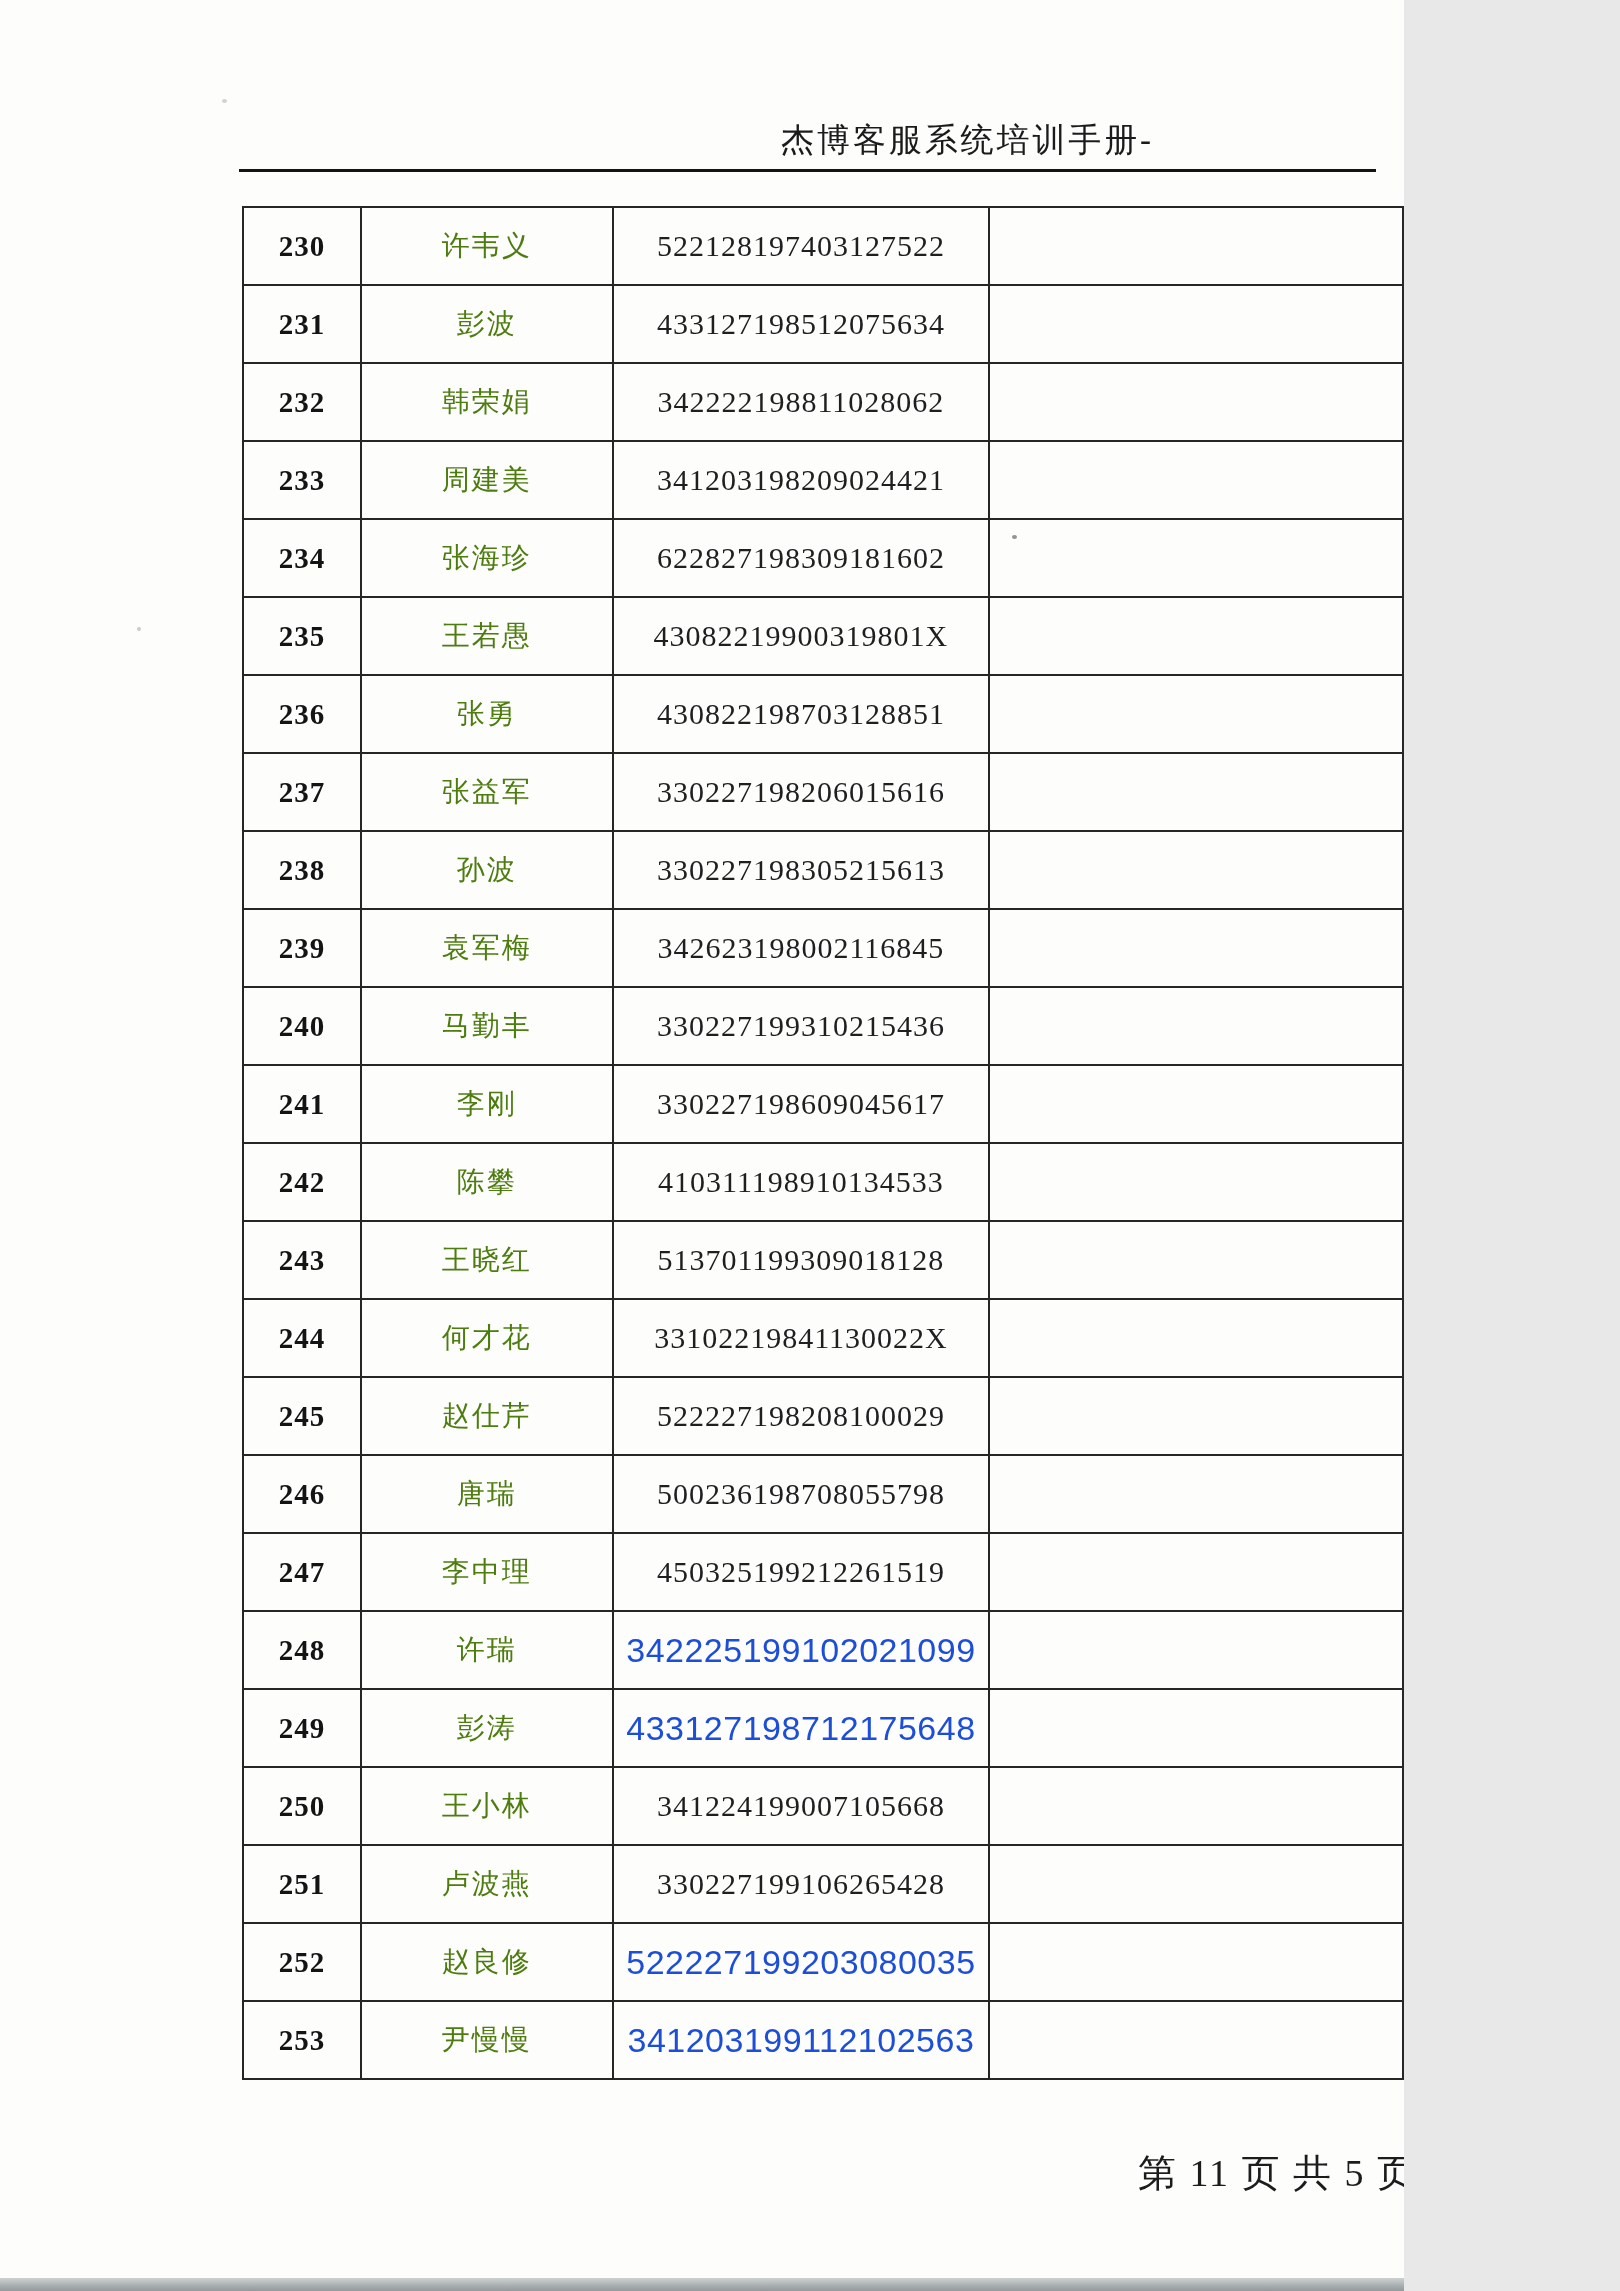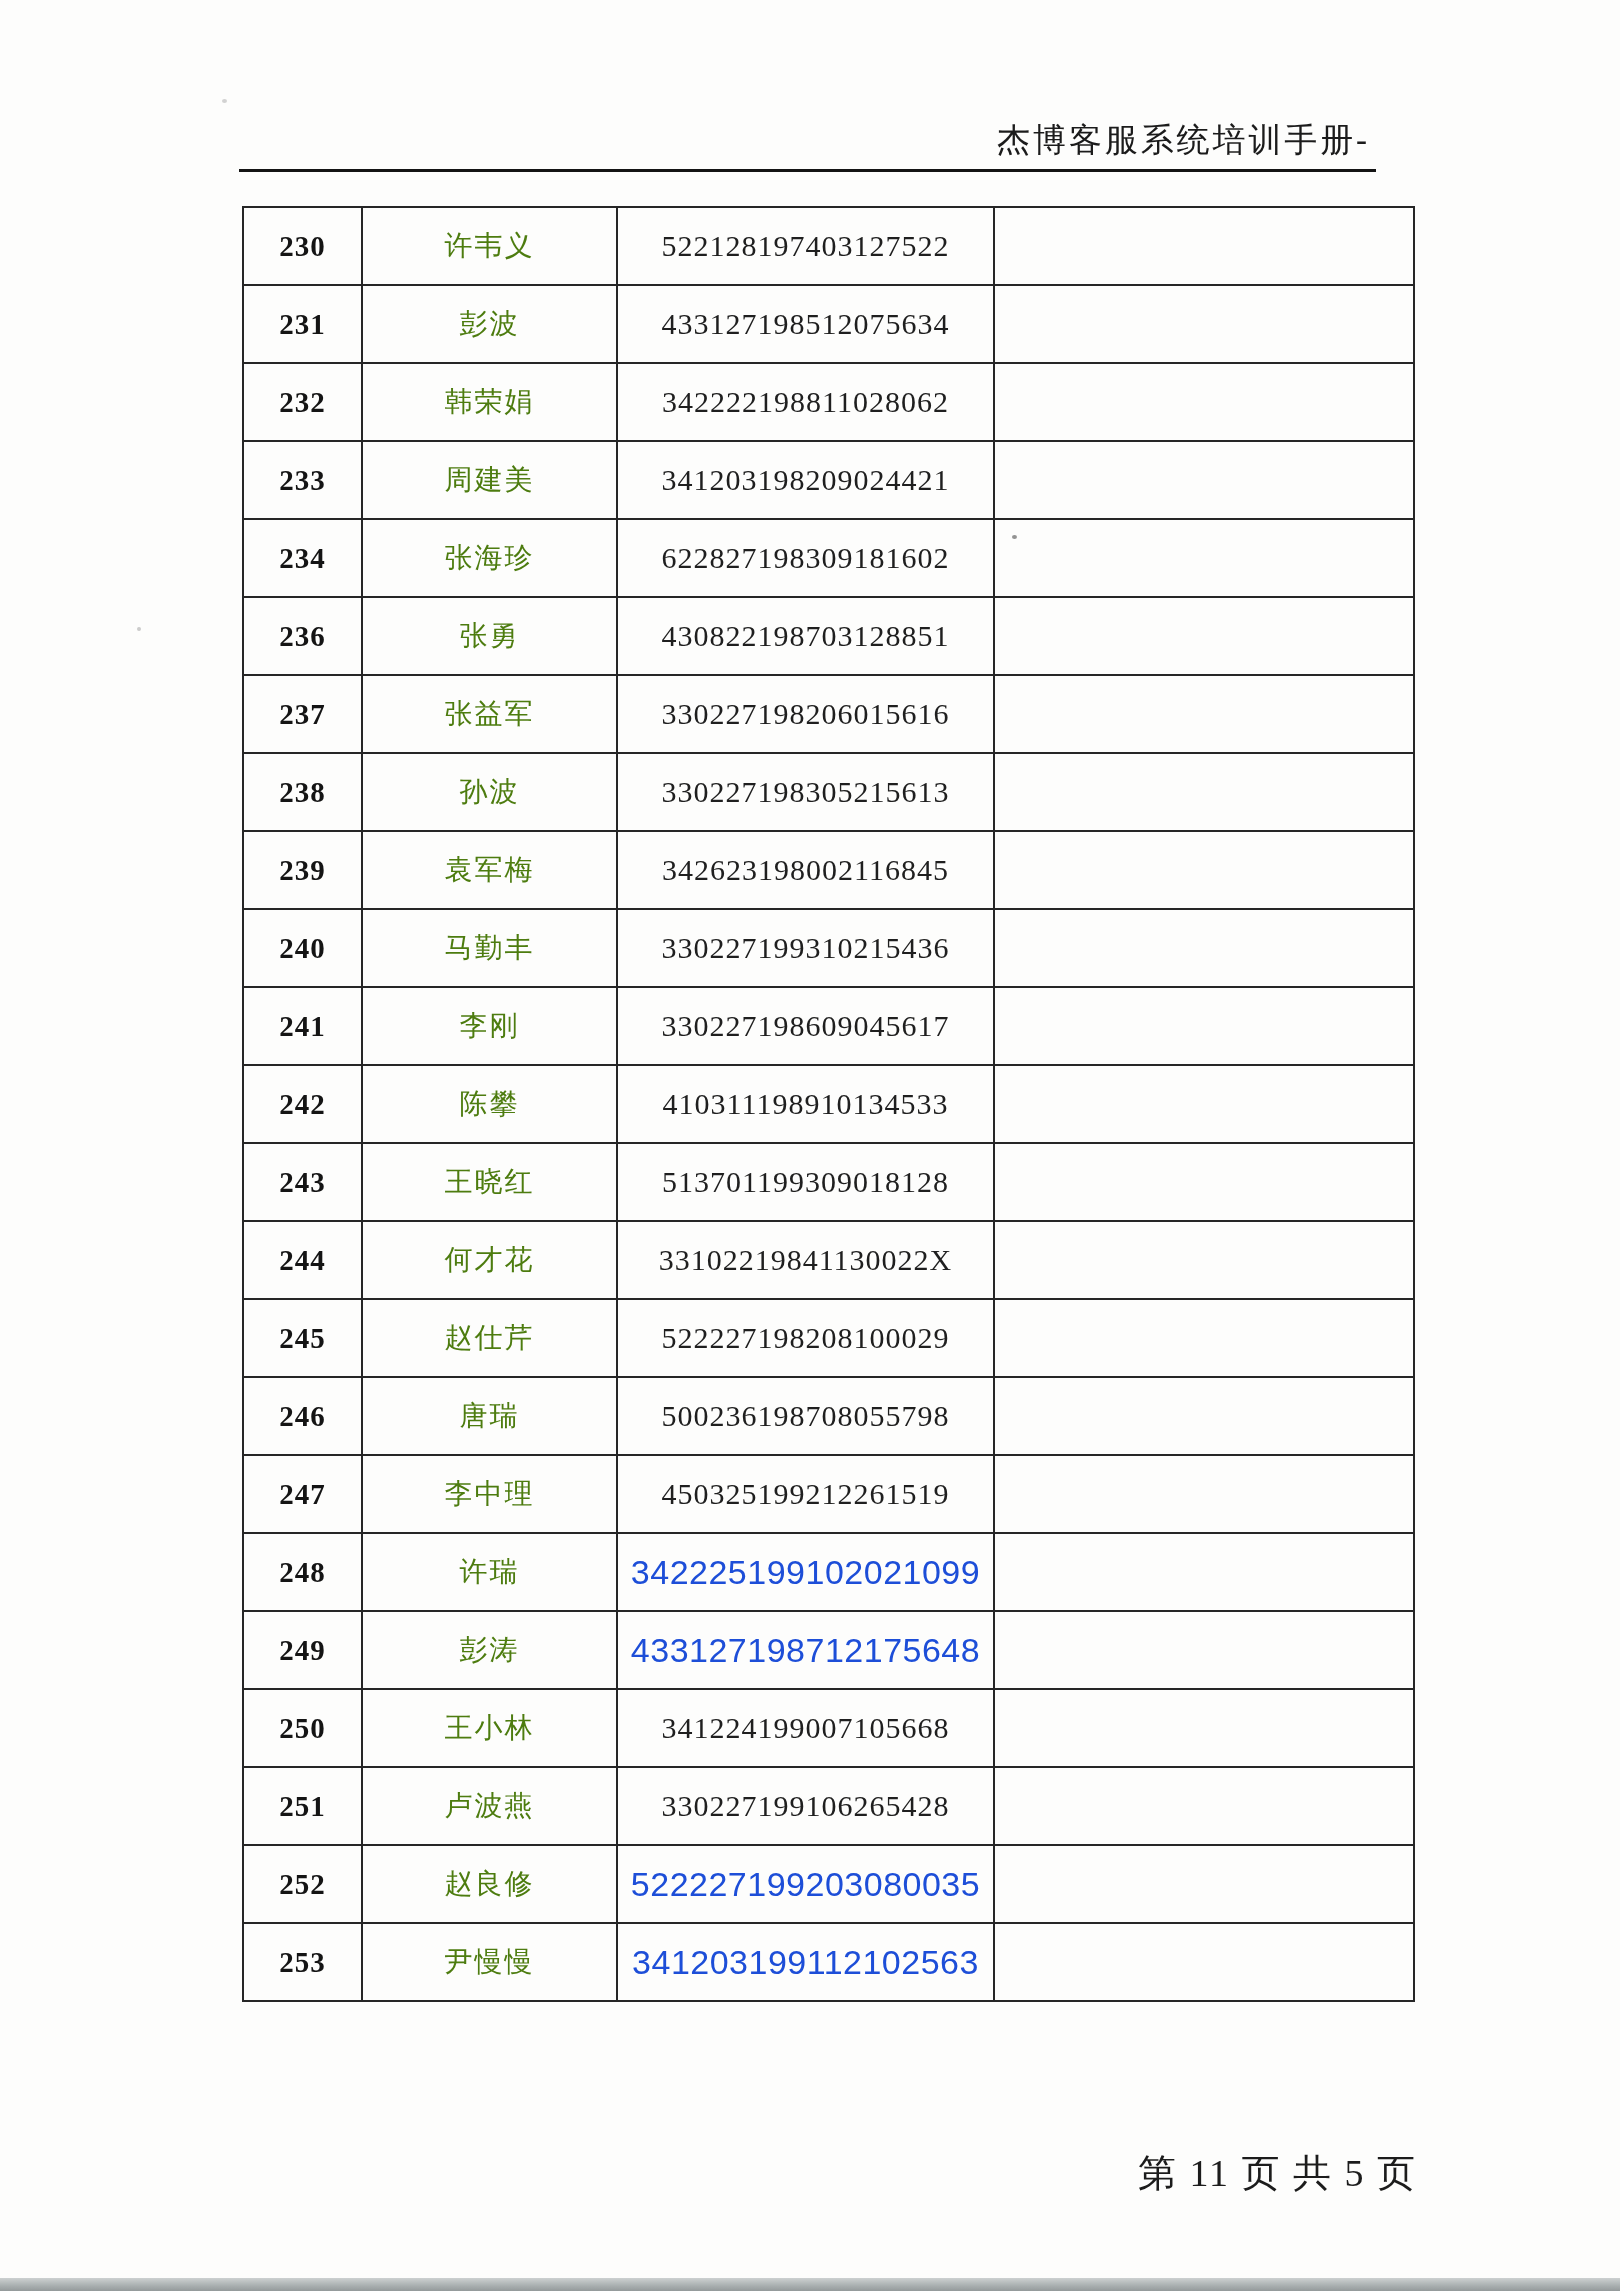--- a/index.html
+++ b/index.html
@@ -2,21 +2,21 @@
 <html><head>
 <meta charset="utf-8">
 <style>
   html, body {
     margin: 0;
     padding: 0;
     background: #e8e8e8;
   }
   .page {
     position: relative;
-    width: 1620px;
+    width: 1404px;
     height: 2292px;
     background: #fdfdfc;
     overflow: hidden;
     font-family: "Liberation Serif", serif;
     color: #1e1e1e;
   }
 
   
   .header-title {
     position: absolute;
@@ -148,20 +148,26 @@
           <td class="col-id id-serif">341203198209024421</td>
           <td class="col-blank"></td>
         </tr>
         <tr>
           <td class="col-index">234</td>
           <td class="col-name">张海珍</td>
           <td class="col-id id-serif">622827198309181602</td>
           <td class="col-blank"></td>
         </tr>
         <tr>
+          <td class="col-index">235</td>
+          <td class="col-name">王若愚</td>
+          <td class="col-id id-serif">43082219900319801X</td>
+          <td class="col-blank"></td>
+        </tr>
+        <tr>
           <td class="col-index">236</td>
           <td class="col-name">张勇</td>
           <td class="col-id id-serif">430822198703128851</td>
           <td class="col-blank"></td>
         </tr>
         <tr>
           <td class="col-index">237</td>
           <td class="col-name">张益军</td>
           <td class="col-id id-serif">330227198206015616</td>
           <td class="col-blank"></td>

